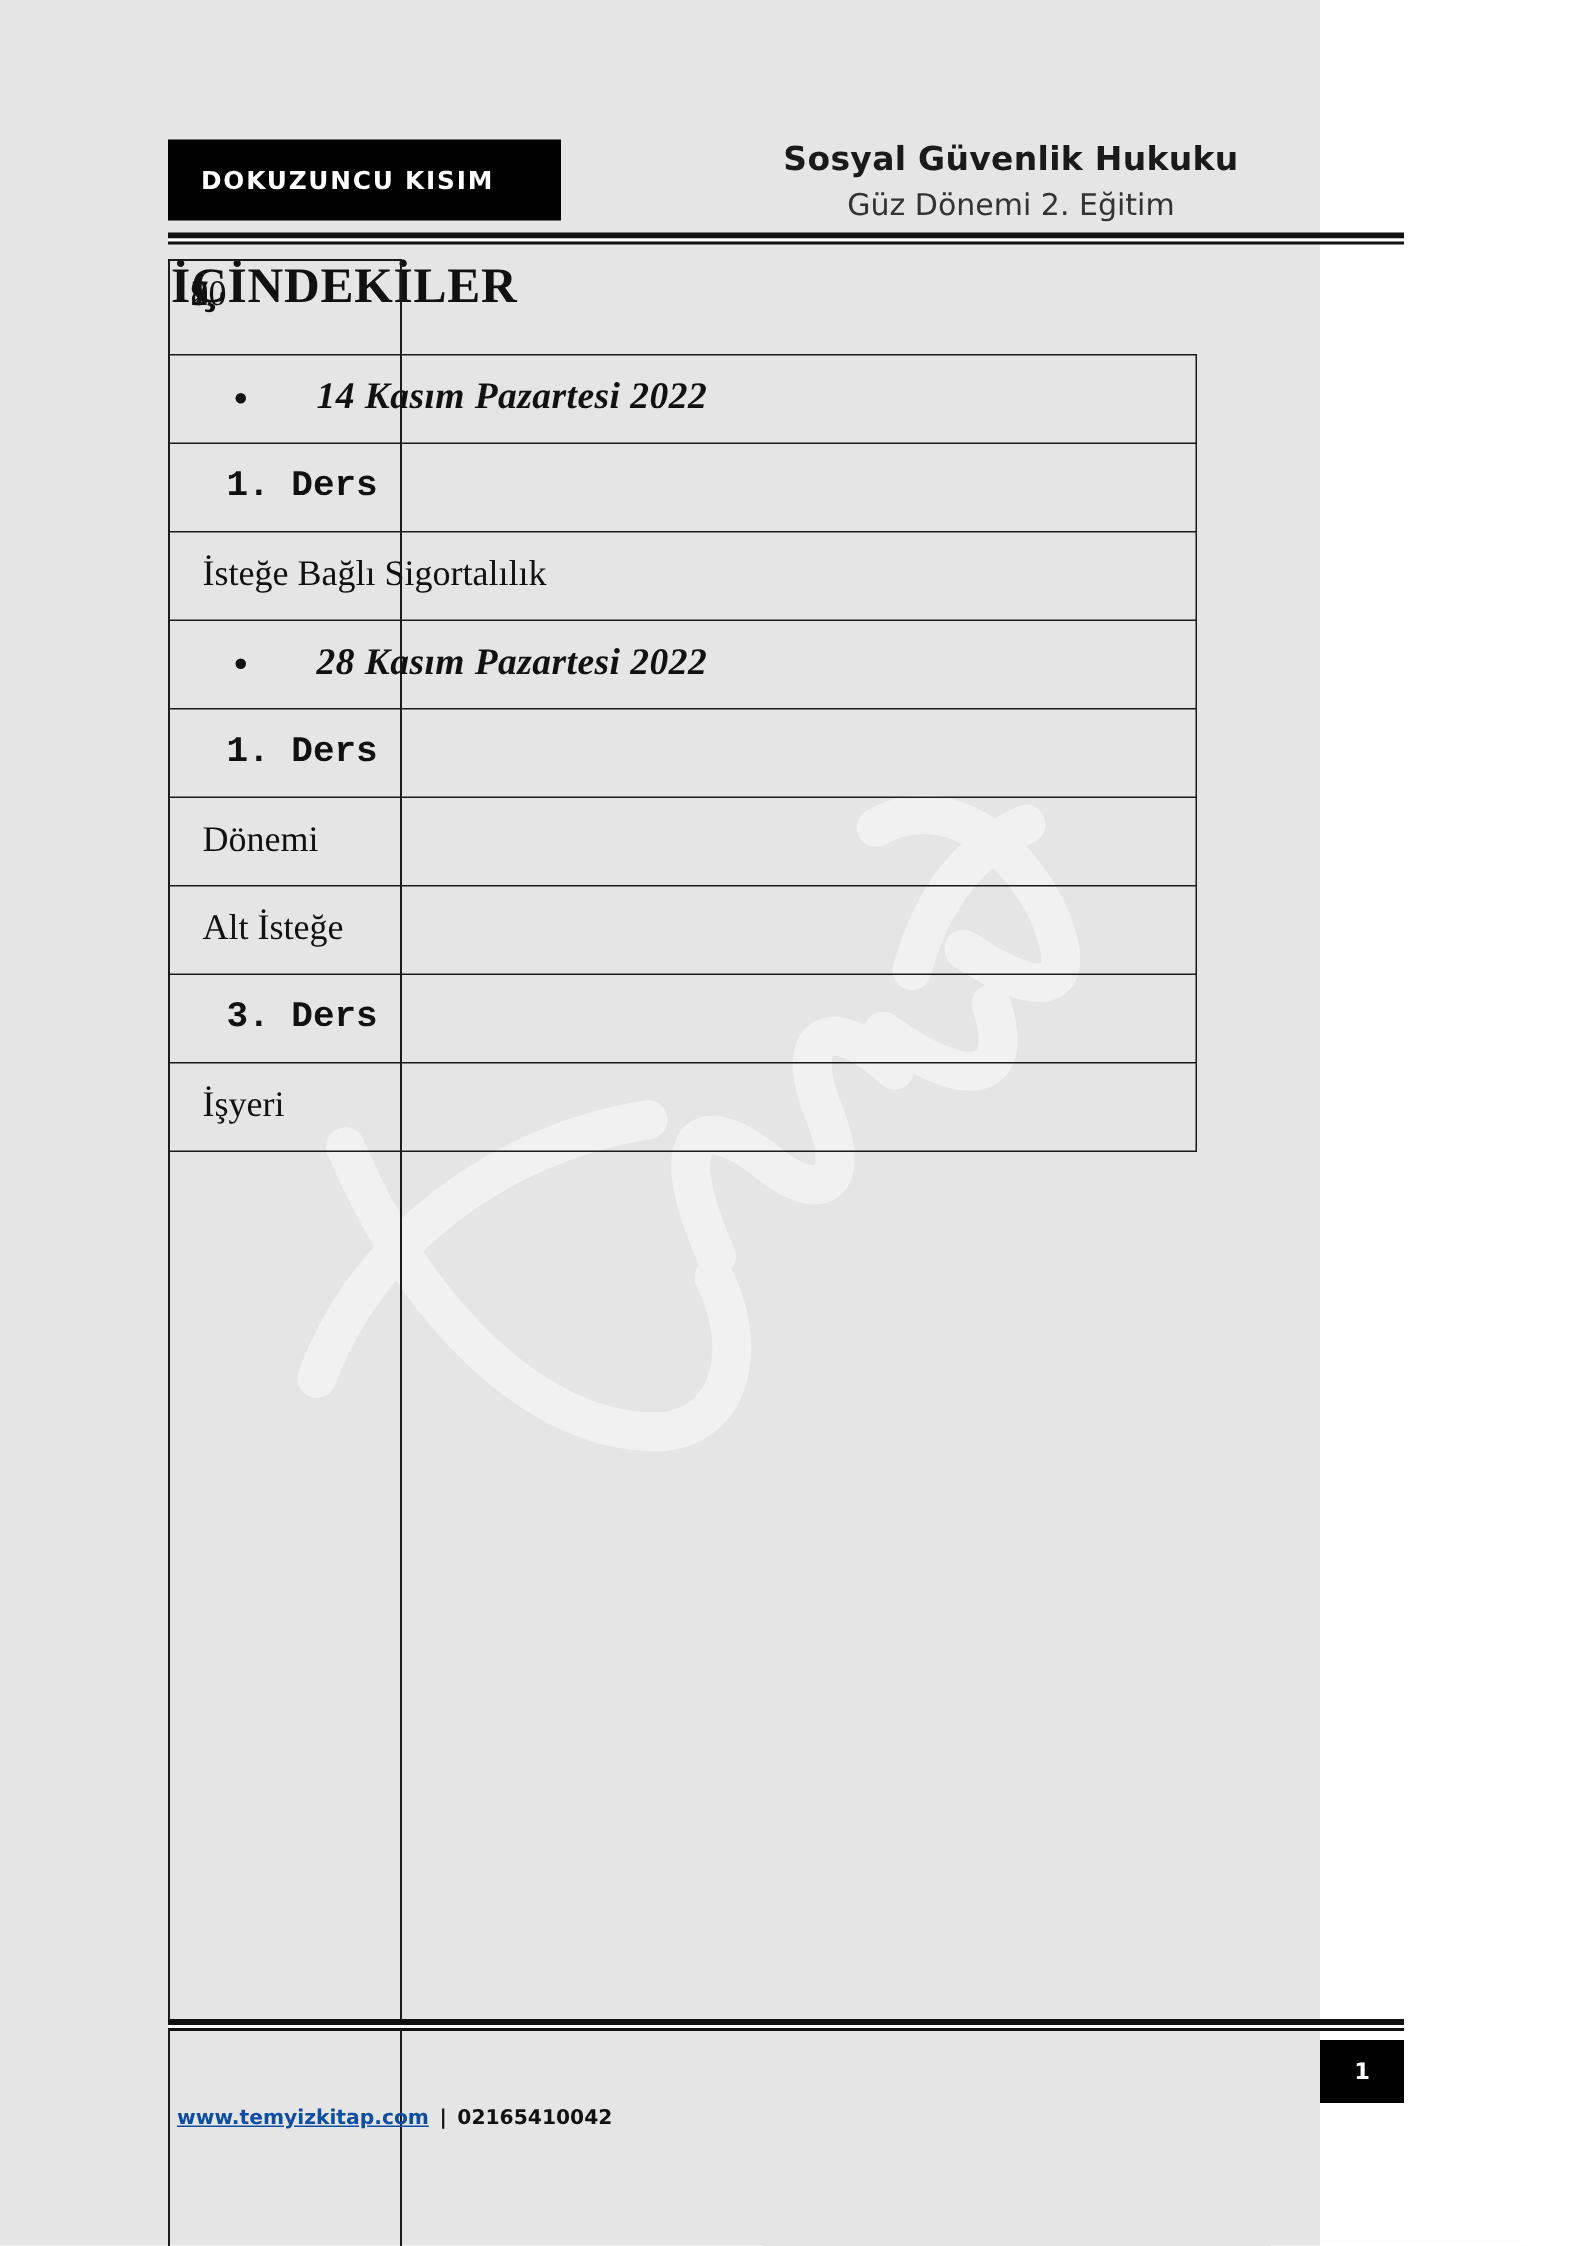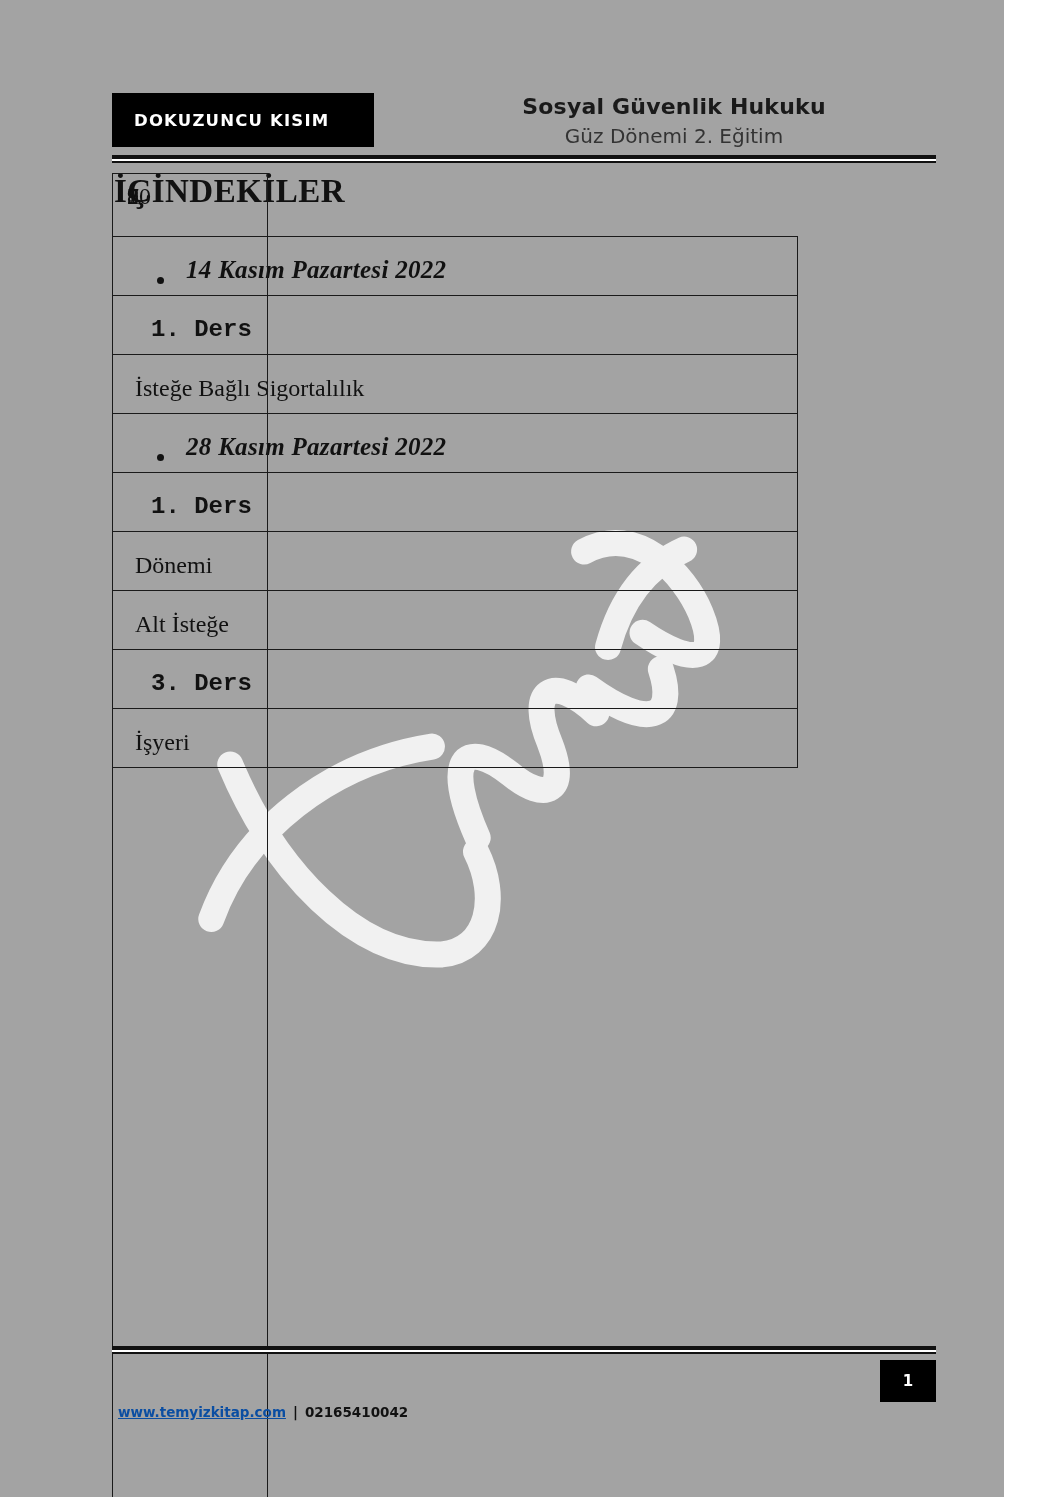--- a/index.html
+++ b/index.html
@@ -11,23 +11,23 @@
     width: 1058px;
     height: 1497px;
     position: relative;
     font-family: "Liberation Serif", serif;
     overflow: hidden;
   }
 
   .page {
     position: absolute;
     inset: 0;
-    width: 1004px;
+    width: 880px;
     height: 1497px;
-    background: #a3a3a3;
+    background: #e5e5e5;
   }
 
   
   .watermark {
     position: absolute;
     left: 120px;
     top: 430px;
     width: 680px;
     height: 640px;
     pointer-events: none;
@@ -137,22 +137,23 @@
   td.page {
     width: 140px;
     padding: 9px 0 11px 14px;
     font-size: 24px;
     font-family: "Liberation Serif", serif;
     color: #111111;
   }
 
   .cell-inner {
     display: flex;
-    align-items: flex-end;
+    align-items: center;
     min-height: 38px;
+    gap: 25px;
   }
   .bullet {
     display: inline-block;
     width: 7px;
     height: 7px;
     border-radius: 50%;
     background: #111111;
     margin-left: 44px;
     margin-right: 22px;
     flex: 0 0 auto;

